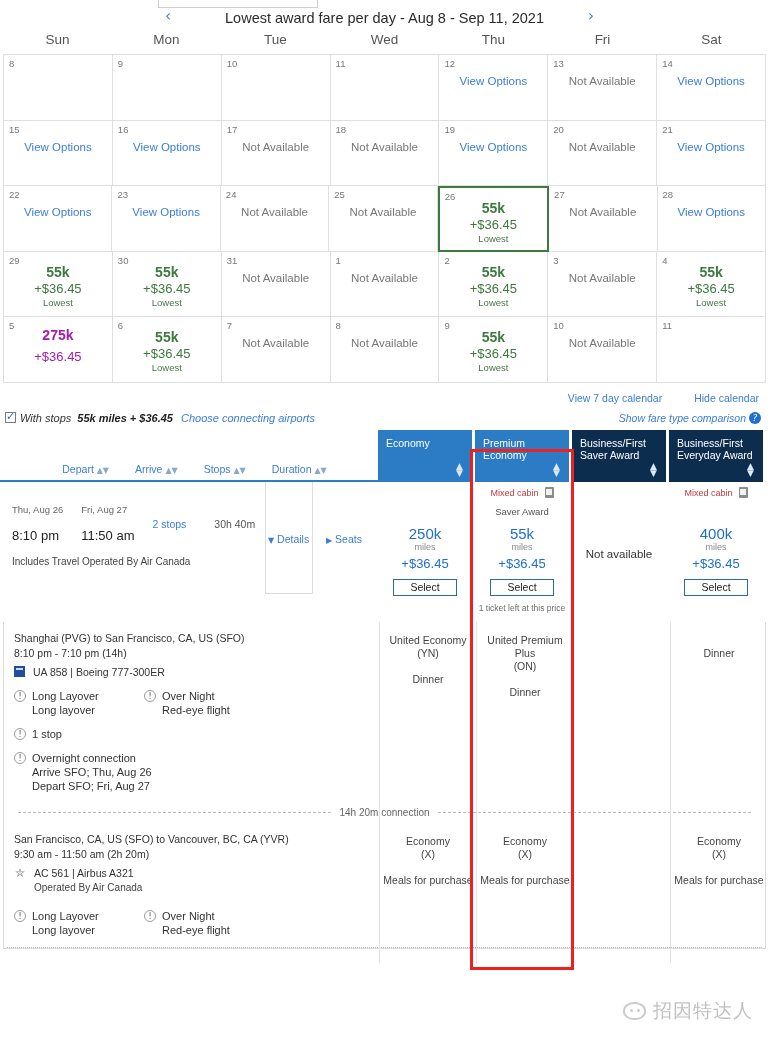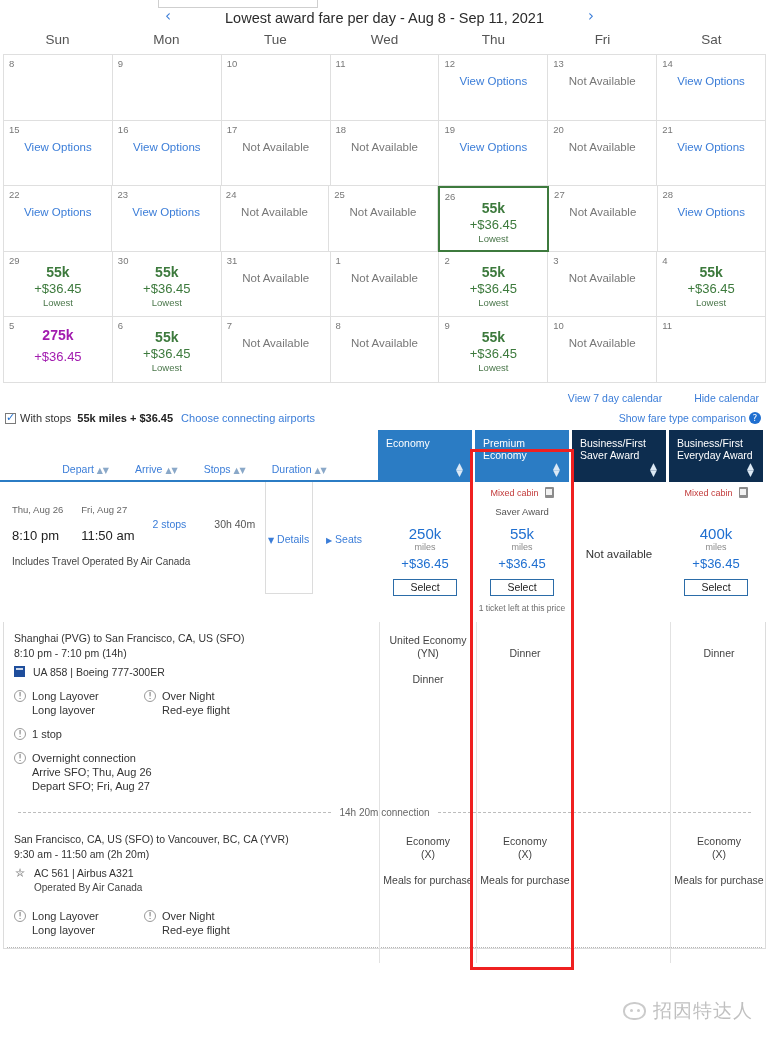--- a/index.html
+++ b/index.html
@@ -94,22 +94,22 @@
   .fare-blue  .miles, .fare-blue  .cash{ color:#a21caf;margin-top:6px; }
 
   
   .cal-links{
     display:flex; justify-content:flex-end; gap:32px;
     padding:9px 10px 0 0; font-size:10.5px;
   }
   .cal-links span{ color:#3b7dd8; cursor:pointer; }
 
   .filter-row{
-    display:flex; align-items:flex-end;
-    padding:8px 8px 0 5px; position:relative;
+    display:flex; align-items:center;
+    padding:8px 8px 0 5px; position:relative;font-style:italic;
   }
   .chk{
     width:11px; height:11px; border:1px solid #7a7a7a;
     display:inline-block; position:relative; background:#fff;
     margin-right:4px; flex:0 0 auto;
   }
   .chk:after{
     content:"\2713"; position:absolute; left:0px; top:-3px;
     font-size:11px; color:#1f6fd0; font-family:"DejaVu Sans", sans-serif;
   }
@@ -607,20 +607,24 @@
       </div>
       <div class="seg-cabins" id="seg1-cabins" style="height:219px;">
           <div class="cabin-cell" style="min-height: 219px;">
             <div class="cabin-name">
               <div>United Economy</div>
               <div>(YN)</div>
             </div>
             <div class="cabin-meal">Dinner</div>
           </div>
           <div class="cabin-cell" style="min-height: 219px;">
+            <div class="cabin-name">
+              <div>United Premium Plus</div>
+              <div>(ON)</div>
+            </div>
             <div class="cabin-meal">Dinner</div>
           </div>
           <div class="cabin-cell" style="min-height: 219px;">
             <div class="cabin-name">
               <div></div>
             </div>
           </div>
           <div class="cabin-cell" style="min-height: 219px;">
             <div class="cabin-meal">Dinner</div>
           </div>

